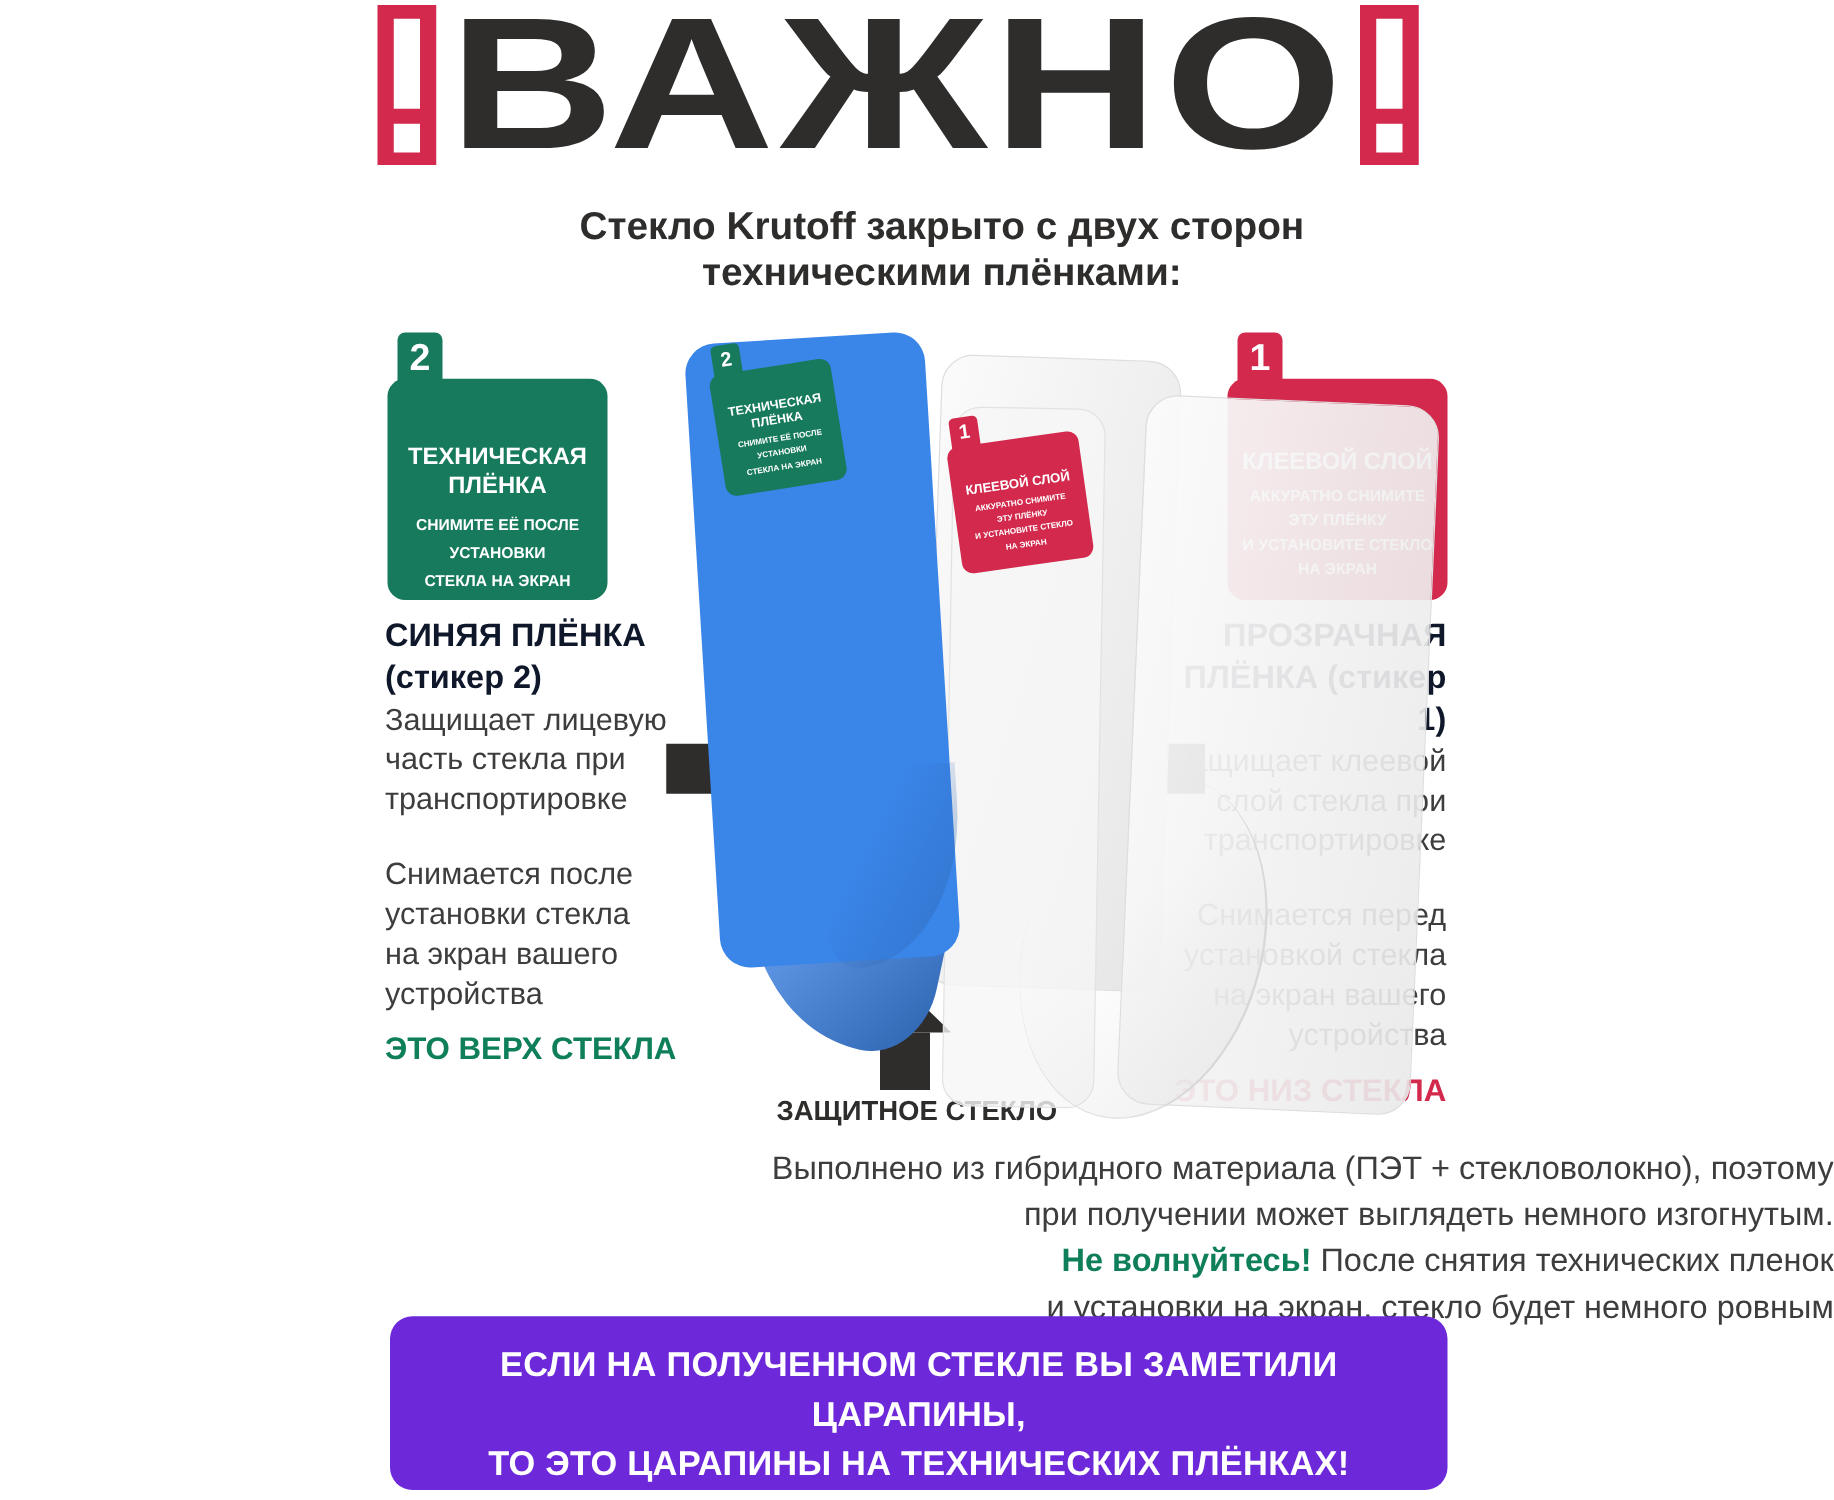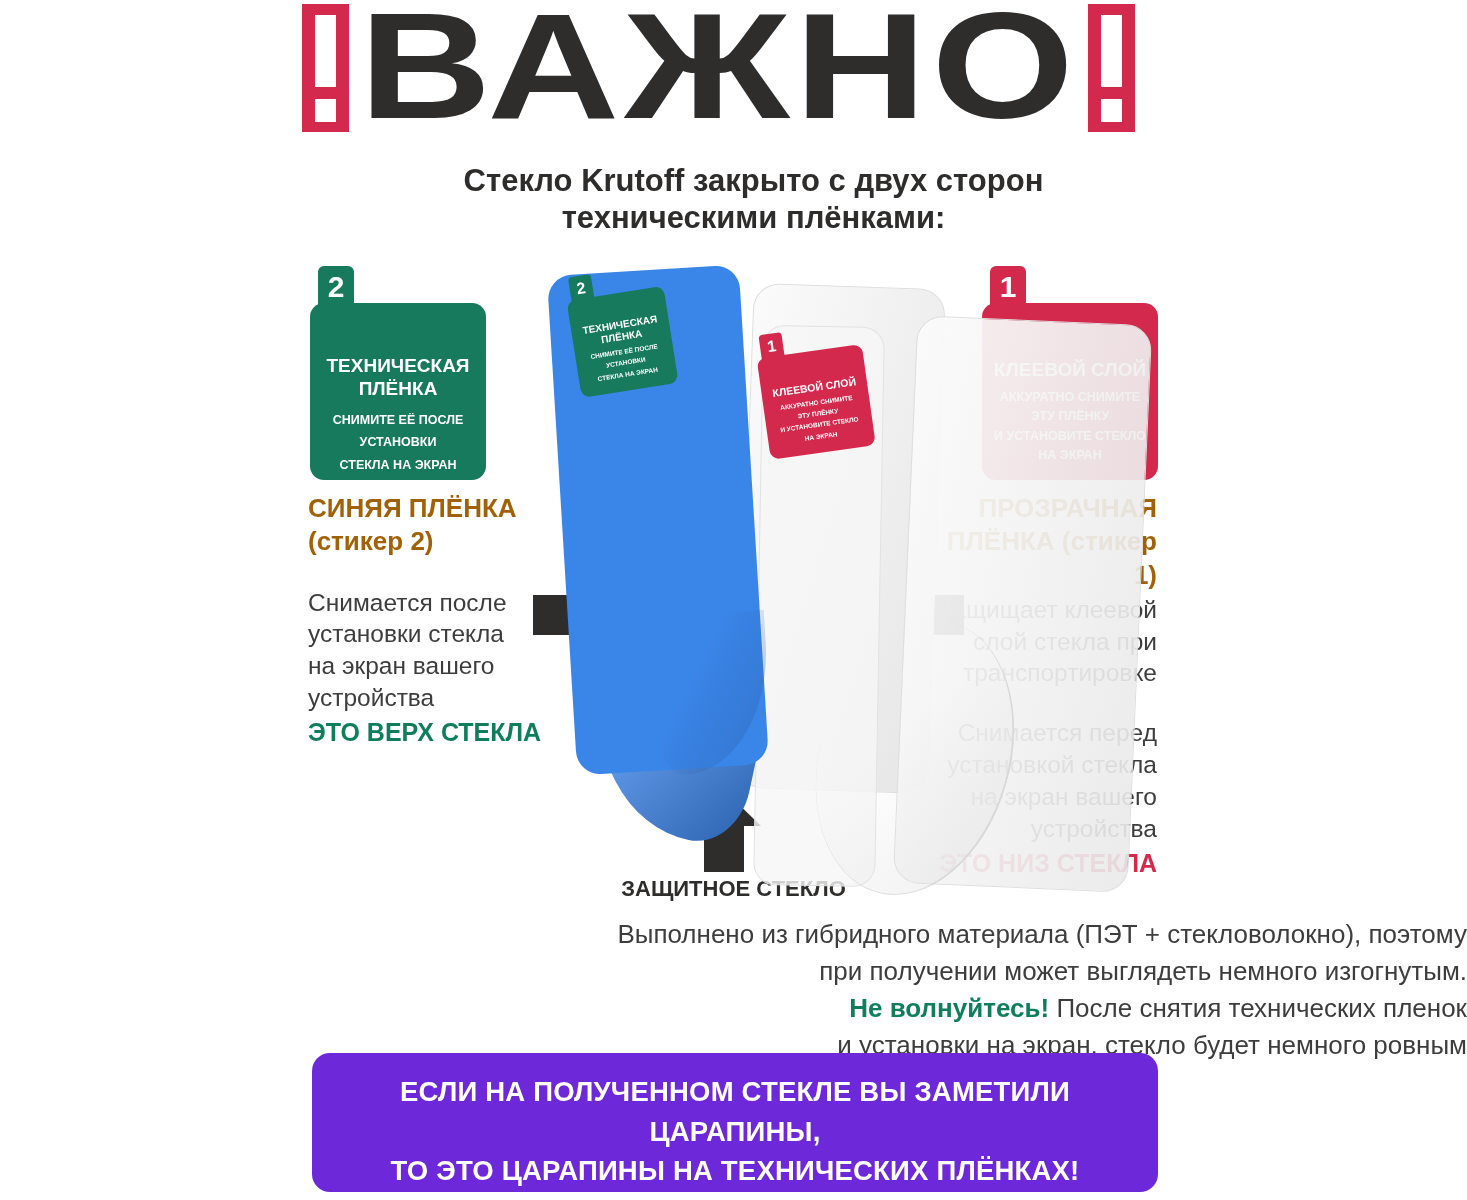--- a/index.html
+++ b/index.html
@@ -117,24 +117,24 @@
   .arrow-point-left .shaft { right:0; }
   .arrow-point-left .head { right:52px; border-right:34px solid #2e2d2c; }
   .arrow-up { position:absolute; left:687px; top:790px; width:74px; height:82px; }
   .arrow-up .head { position:absolute; left:0; top:0; width:0; height:0; border-left:37px solid transparent; border-right:37px solid transparent; border-bottom:36px solid #2e2d2c; }
   .arrow-up .shaft { position:absolute; left:17px; top:36px; width:40px; height:46px; background:#2e2d2c; }
 
   
   .text-block { position:absolute; top:492px; width:234px; font-size:24.5px; color:#3d3d3d; line-height:1.3; }
   .text-left  { left:308px; text-align:left; }
   .text-right { left:923px; text-align:right; }
-  .tb-title { font-weight:bold; font-size:26px; color:#a16207; line-height:1.28; }
+  .tb-title { font-weight:bold; font-size:26px; color:#0f172a; line-height:1.28; }
   .tb-body1 { margin-top:2px; }
   .tb-body2 { margin-top:28px; }
-  .tb-footer { font-weight:bold; font-size:25px; margin-top:2px; }
+  .tb-footer { font-weight:bold; font-size:25px; margin-top:12px; }
   .tb-footer-green { color:#0e7f5a; }
   .tb-footer-red { color:#d2294c; }
 
   
   .glass-title { position:absolute; top:876px; left:0; width:100%; text-align:center; font-size:22px; font-weight:bold; color:#2e2d2c; }
   .glass-par { position:absolute; top:916px; left:0; width:100%; text-align:right; font-size:26px; color:#3d3d3d; line-height:1.42; }
   .hl-green { color:#0e7f5a; font-weight:bold; }
 
   
   .banner {
@@ -223,20 +223,23 @@
     <div class="head"></div>
   </div>
   <div class="arrow-up">
     <div class="head"></div>
     <div class="shaft"></div>
   </div>
 
   <div class="text-block text-left">
     <div class="tb-title pre">СИНЯЯ ПЛЁНКА
 (стикер 2)</div>
+    <div class="tb-body1 pre">Защищает лицевую
+часть стекла при
+транспортировке</div>
     <div class="tb-body2 pre">Снимается после
 установки стекла
 на экран вашего
 устройства</div>
     <div class="tb-footer tb-footer-green">ЭТО ВЕРХ СТЕКЛА</div>
   </div>
 
   <div class="text-block text-right">
     <div class="tb-title pre">ПРОЗРАЧНАЯ
 ПЛЁНКА (стикер 1)</div>

